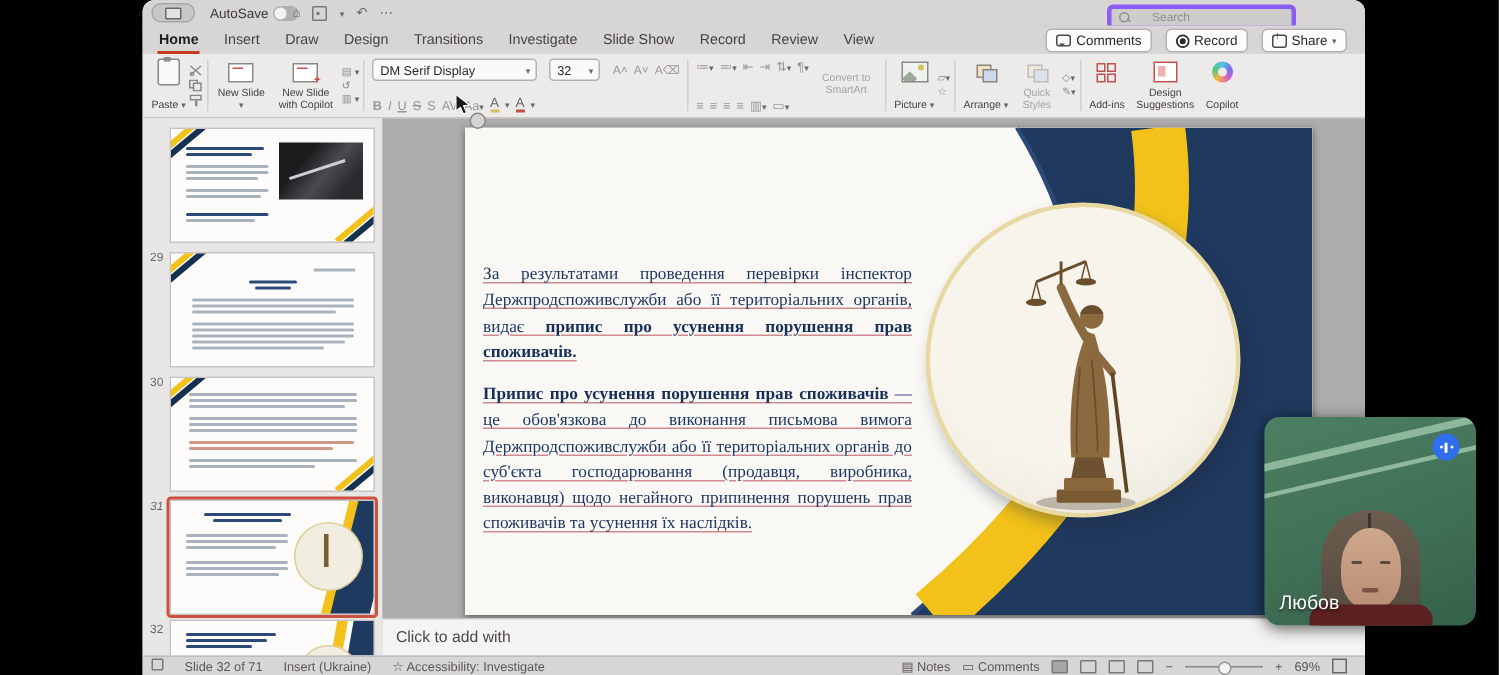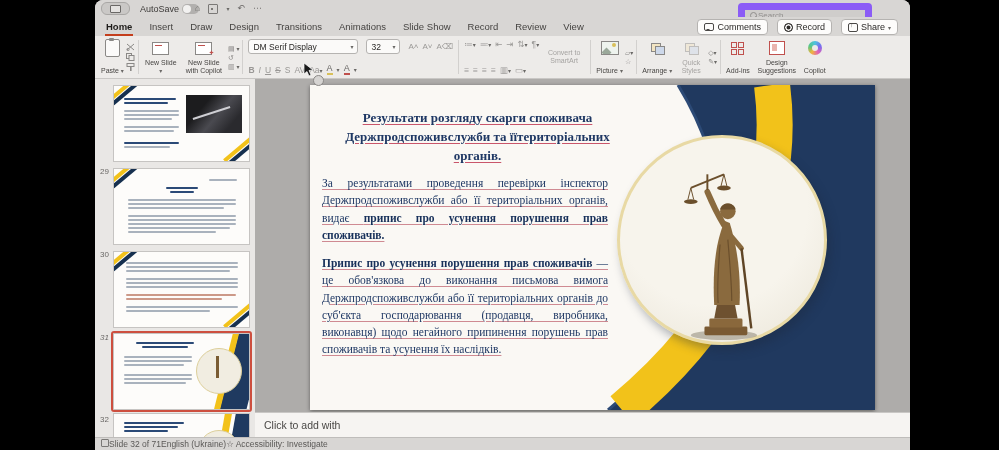--- a/index.html
+++ b/index.html
@@ -16,21 +16,21 @@
         display:flex;align-items:center;justify-content:center;}
   .pill-ico{width:9px;height:6px;border:1px solid #6a6866;border-radius:1px;background:#e4e2e0;}
   .toggle{width:17px;height:10px;border-radius:5px;background:#b2b0ae;position:relative;}
   .toggle::after{content:"";position:absolute;left:1px;top:1px;width:8px;height:8px;border-radius:50%;background:#f2f1f0;}
   .tb-ico{color:#6a6866;font-size:9px;line-height:1;}
   .sq-ico{width:8px;height:8px;border:1px solid #7a7876;border-radius:1px;position:relative;}
   .sq-ico::after{content:"";position:absolute;left:2px;top:3px;width:2px;height:2px;background:#7a7876;}
   .doc-title{position:absolute;left:330px;top:0;width:180px;height:17px;display:flex;align-items:center;
              justify-content:center;gap:3px;font-size:9px;color:#2b2927;white-space:nowrap;}
   .searchbox{position:absolute;left:643px;top:3px;width:110px;height:11px;border-radius:4px;
-             background:#cfcdcb;border:7px solid #8b5cf6;display:flex;align-items:center;gap:1px;
+             background:#cfcdcb;border:3px solid #8b5cf6;display:flex;align-items:center;gap:15px;
              padding:0 5px;font-size:8px;color:#908e8c;}
   .mag{width:5px;height:5px;border:1px solid #908e8c;border-radius:50%;position:relative;flex:0 0 auto;}
   .mag::after{content:"";position:absolute;left:4px;top:4px;width:3px;height:1px;background:#908e8c;transform:rotate(45deg);}
   
   .tabs{position:absolute;left:0;top:17px;width:815px;height:19px;background:#d8d6d4;display:flex;
         align-items:flex-end;padding-left:10px;gap:15px;font-size:9.5px;color:#454341;box-sizing:border-box;}
   .tab{padding:0 1px 4px 1px;white-space:nowrap;}
   .tab.active{color:#1f1d1b;font-weight:bold;border-bottom:2px solid #c43e1c;padding-bottom:2px;}
   .topbtns{position:absolute;right:12px;top:19px;display:flex;gap:9px;}
   .topbtn{height:14px;background:#fdfcfb;border:1px solid #b5b3b1;border-radius:4px;display:flex;
@@ -110,21 +110,21 @@
      background:radial-gradient(circle at 45% 35%,#f7f4ec 55%,#e9e4d6);border:3px solid #e8d9a4;
      box-shadow:4px 6px 10px rgba(30,40,60,.35);display:flex;align-items:flex-end;justify-content:center;box-sizing:border-box;}
   .cursor-dot{position:absolute;left:58px;top:-4px;width:9px;height:9px;border-radius:50%;
      background:#d6d4d2;border:1px solid #8a8886;}
   
   .notes-pane{position:absolute;left:160px;top:412px;width:655px;height:25px;background:#f6f4f2;
      border-top:1px solid #c9c7c5;display:flex;align-items:center;padding-left:9px;
      font-size:10.5px;color:#4a4846;box-sizing:border-box;}
   .statusbar{position:absolute;left:0;top:437px;width:815px;height:13px;background:#d8d6d4;
      border-top:1px solid #bfbdbb;font-size:8.5px;color:#5a5856;display:flex;align-items:center;box-sizing:border-box;}
-  .sb-left{display:flex;margin-left:6px;white-space:nowrap;}
+  .sb-left{display:flex;gap:14px;margin-left:6px;white-space:nowrap;}
   .sb-right{position:absolute;right:12px;display:flex;gap:8px;align-items:center;white-space:nowrap;}
   .viewico{width:11px;height:9px;border:1px solid #7a7876;border-radius:1px;display:inline-block;box-sizing:border-box;}
   .viewico.sel{background:#a8a6a4;}
   .zoomtrack{width:52px;height:1px;background:#8a8886;position:relative;display:inline-block;}
   .zoomtrack::after{content:"";position:absolute;left:22px;top:-3px;width:7px;height:7px;border-radius:50%;
      background:#f5f4f2;border:1px solid #9a9896;}
   .fsico{width:8px;height:8px;border:1px solid #6a6866;display:inline-block;}
   
   .toast{position:absolute;left:58px;top:374px;height:33px;border-radius:17px;background:rgba(38,41,46,.93);
      display:flex;align-items:center;gap:9px;padding:0 16px 0 4px;z-index:40;box-shadow:0 2px 8px rgba(0,0,0,.5);}
@@ -175,21 +175,21 @@
         <span>Search</span>
       </div>
     </div>
 
     <div class="tabs">
       <span class="tab active">Home</span>
       <span class="tab">Insert</span>
       <span class="tab">Draw</span>
       <span class="tab">Design</span>
       <span class="tab">Transitions</span>
-      <span class="tab">Animations</span>
+      <span class="tab">Investigate</span>
       <span class="tab">Slide Show</span>
       <span class="tab">Record</span>
       <span class="tab">Review</span>
       <span class="tab">View</span>
     </div>
     <div class="topbtns">
       <span class="topbtn">
         <span class="bub"></span>
         <span>Comments</span>
       </span>
@@ -473,36 +473,65 @@
             <line x1="28" y1="42" x2="25" y2="54" stroke="#6b4f2c" stroke-width="1"></line>
             <line x1="28" y1="42" x2="31" y2="54" stroke="#6b4f2c" stroke-width="1"></line>
             <ellipse cx="28" cy="56" rx="7" ry="2.5" fill="#6b4f2c"></ellipse>
             <line x1="62" y1="28" x2="59" y2="40" stroke="#6b4f2c" stroke-width="1"></line>
             <line x1="62" y1="28" x2="65" y2="40" stroke="#6b4f2c" stroke-width="1"></line>
             <ellipse cx="62" cy="42" rx="7" ry="2.5" fill="#6b4f2c"></ellipse>
             <path d="M70,92 L80,104" stroke="#8a6a3e" stroke-width="5" stroke-linecap="round"></path>
             <line x1="80" y1="104" x2="90" y2="186" stroke="#5f4526" stroke-width="2.5"></line>
           </svg>
         </div>
-        <div class="slide-title">Результати розгляду скарги споживача Держпродспоживслужби та їїтериторіальних органів.</div>
         <div class="slide-para" style="top:170px;"><b>Припис про усунення порушення прав споживачів</b><span> — це обов'язкова до виконання письмова вимога Держпродспоживслужби або її територіальних органів до суб'єкта господарювання (продавця, виробника, виконавця) щодо негайного припинення порушень прав споживачів та усунення їх наслідків.</span></div>
         <div class="slide-para" style="top:90px;"><span>За результатами проведення перевірки інспектор Держпродспоживслужби або її територіальних органів, видає </span><b>припис про усунення порушення прав споживачів.</b></div>
       </div>
       <span class="cursor-dot"></span>
     </div>
 
     <div class="notes-pane">
       <span>Click to add with</span>
     </div>
 
     <div class="statusbar">
       <div class="sb-left">
         <span class="viewico" style="width:8px;height:8px;"></span>
         <span>Slide 32 of 71</span>
-        <span>English (Ukraine)</span>
+        <span>Insert (Ukraine)</span>
         <span>☆ <span>Accessibility: Investigate</span></span>
       </div>
+      <div class="sb-right">
+        <span>▤ <span>Notes</span></span>
+        <span>▭ <span>Comments</span></span>
+        <span class="viewico sel"></span>
+        <span class="viewico"></span>
+        <span class="viewico"></span>
+        <span class="viewico"></span>
+        <span>−</span>
+        <span class="zoomtrack"></span>
+        <span>+</span>
+        <span>69%</span>
+        <span class="fsico"></span>
+      </div>
     </div>
   </div>
 
 
+  <div class="webcam">
+    <span class="trim" style="left:-20px;top:14px;"></span>
+    <span class="trim" style="left:-20px;top:34px;height:3px;"></span>
+    <span class="hair"></span>
+    <span class="face">
+      <span class="eye" style="left:7px;"></span>
+      <span class="eye" style="right:7px;"></span>
+      <span class="mouth"></span>
+    </span>
+    <span class="shirt"></span>
+    <span class="audio-badge">
+      <i style="width:2px;height:2px;"></i>
+        <i style="width:2px;height:7px;"></i>
+        <i style="width:2px;height:2px;"></i>
+    </span>
+    <span class="cam-name">Любов</span>
+  </div>
 
 </div>
 
 </body></html>

